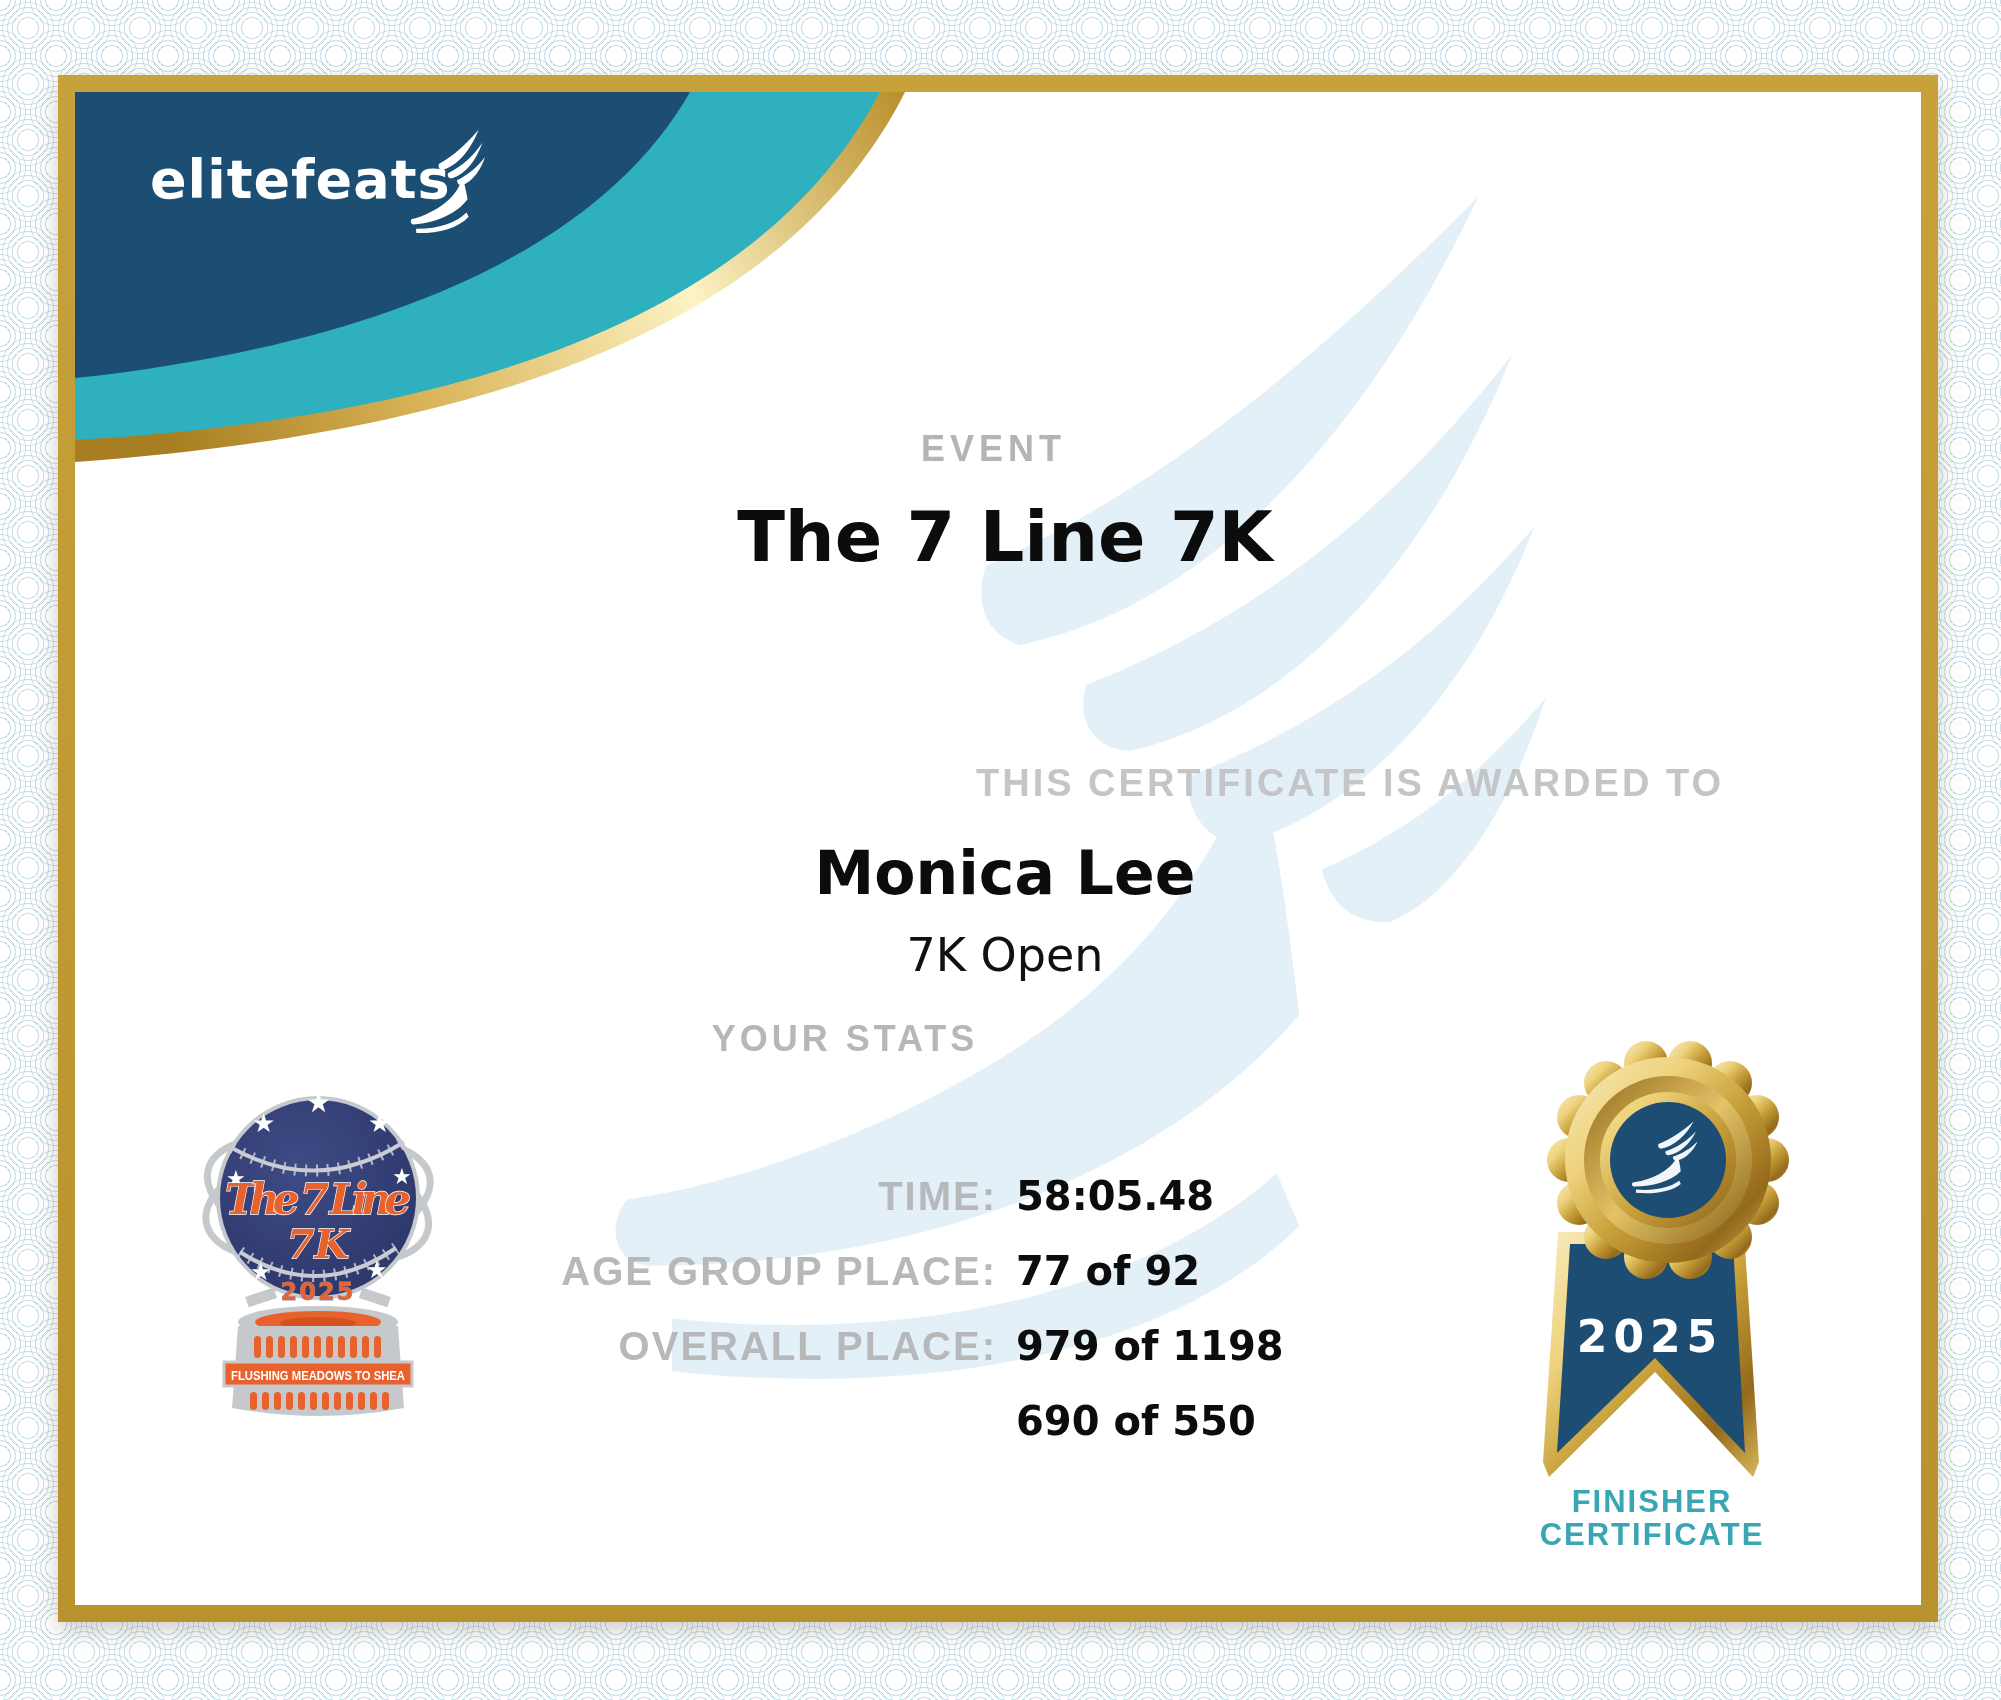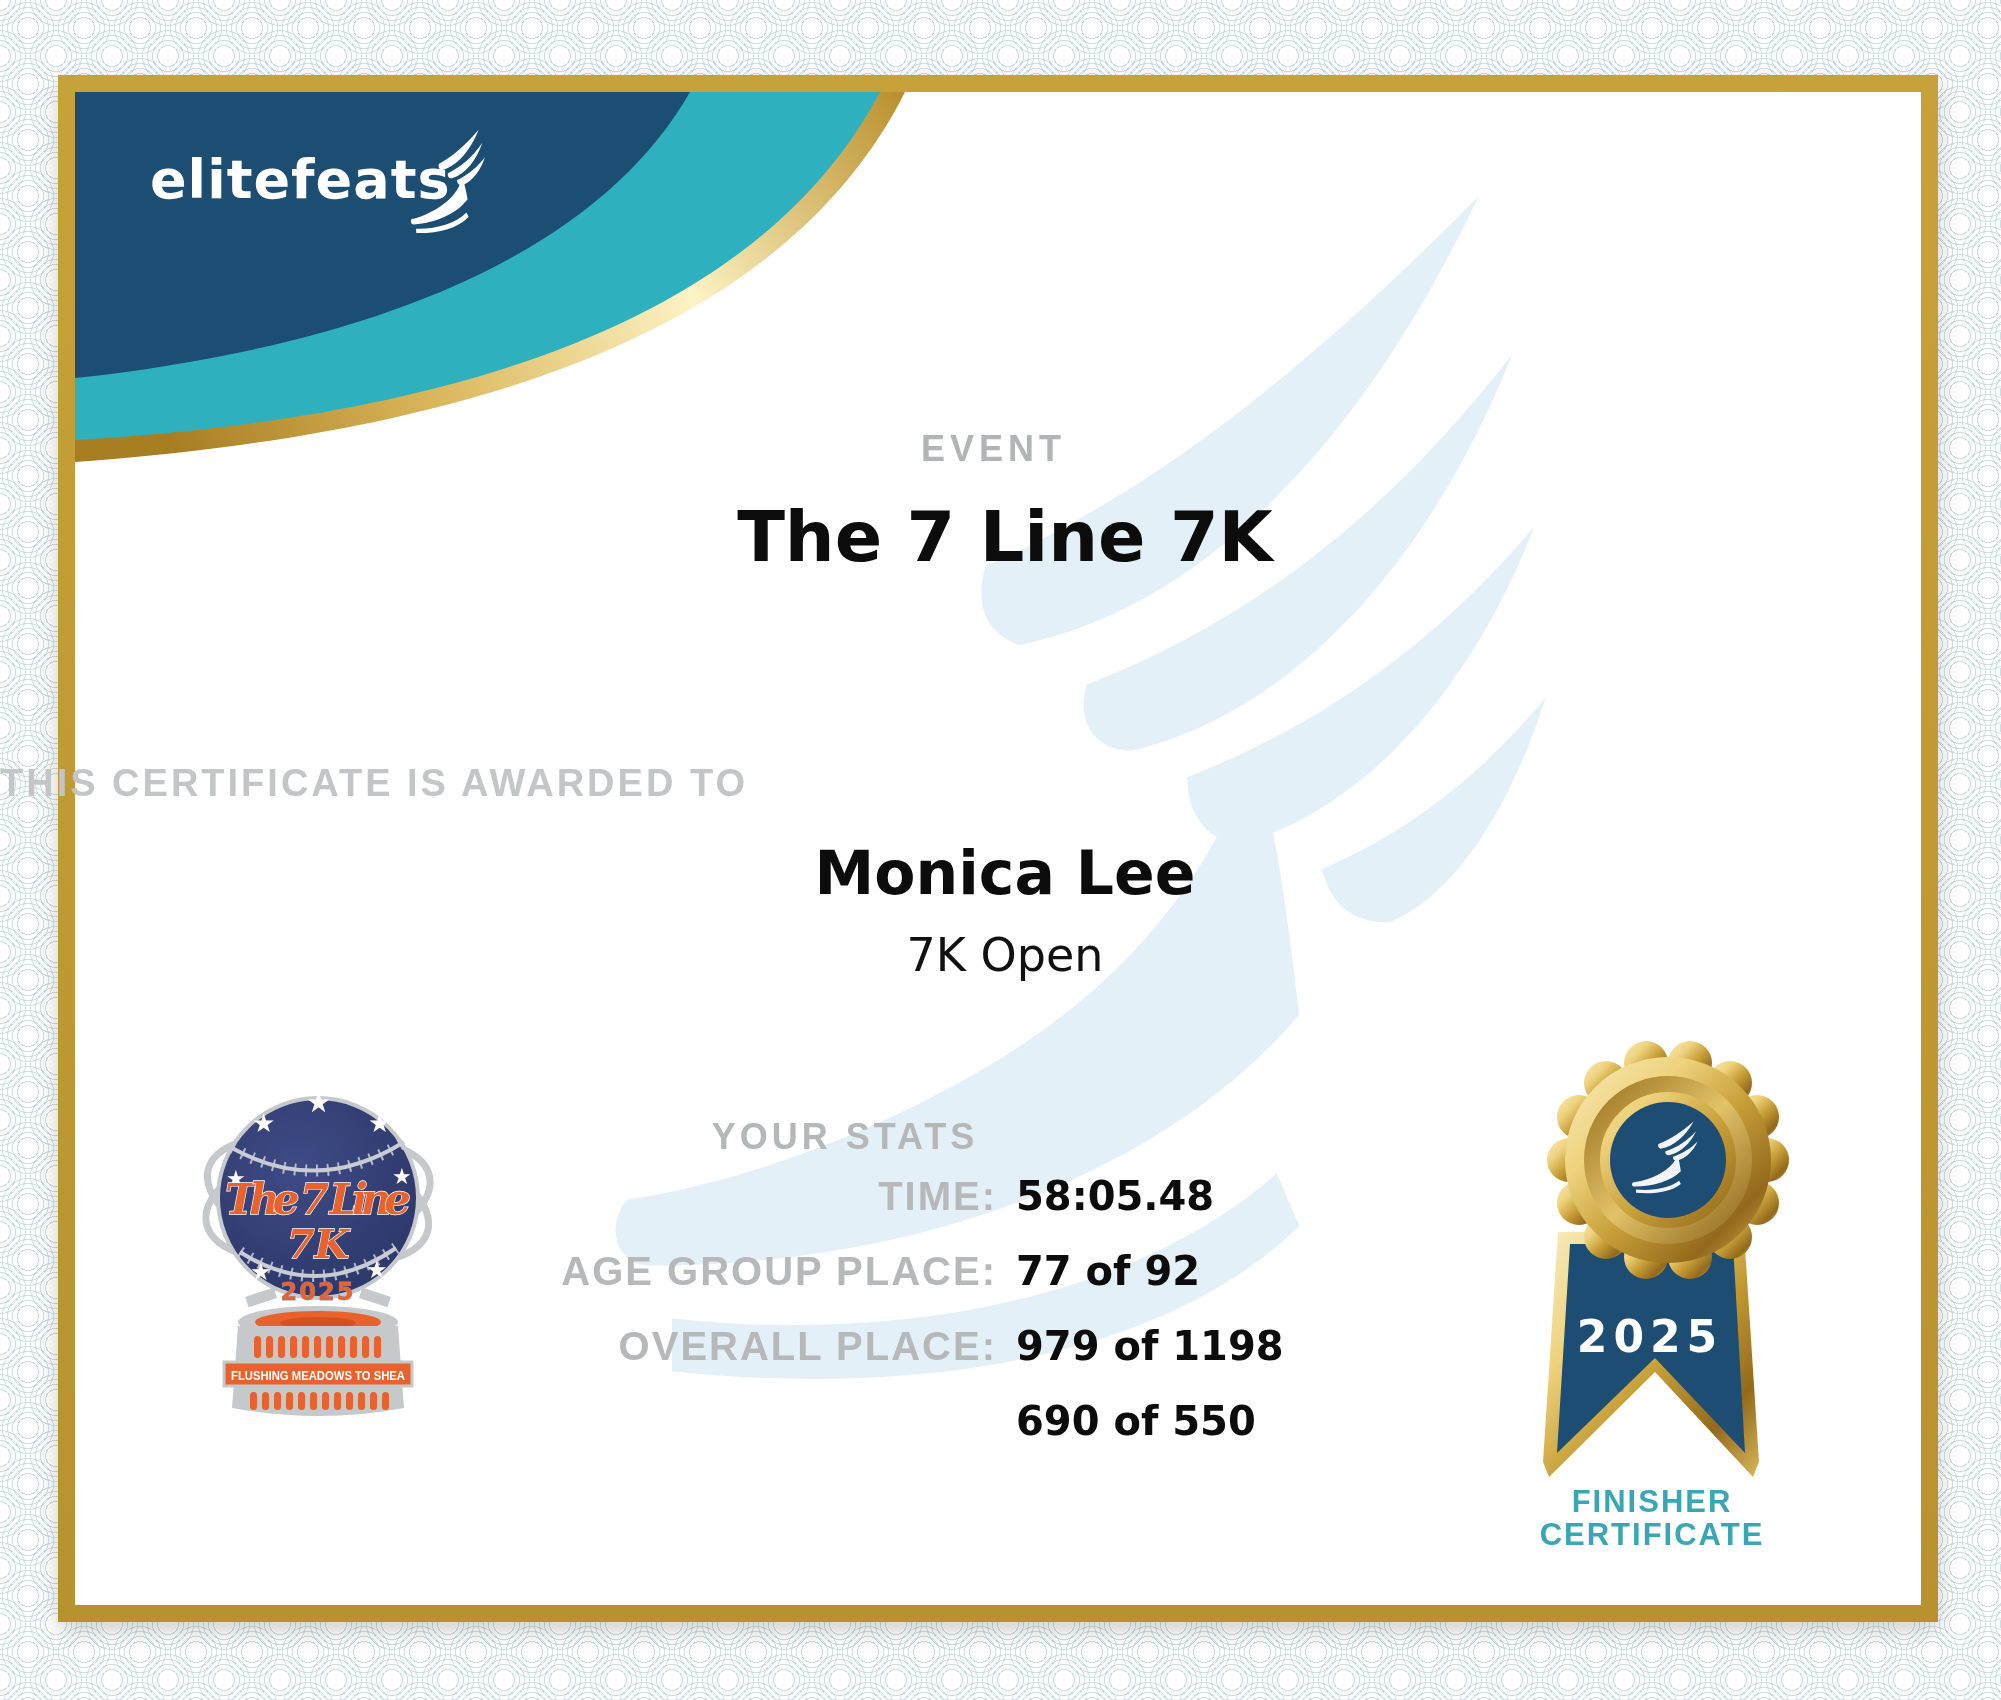--- a/index.html
+++ b/index.html
@@ -37,33 +37,33 @@
   }
   .h-gray{
     left:0; width:1987px; text-align:center;
     color:#b2b4b5; font-weight:bold; letter-spacing:5px; font-size:36px;
   }
   .event-title{
     left:0; top:496px; width:2010px; text-align:center;
     font-family:"DejaVu Sans",sans-serif; font-weight:bold; font-size:70px; color:#0c0c0c;
   }
   .awarded{
-    left:0; top:762px; width:1724px; text-align:left;
+    left:0; top:762px; width:1724px; text-align:right;
     color:#c3c5c6; font-weight:bold; letter-spacing:3px; font-size:38px;
   }
   .name{
     left:0; top:838px; width:2010px; text-align:center;
     font-family:"DejaVu Sans",sans-serif; font-weight:bold; font-size:60px; color:#0c0c0c;
   }
   .division{
     left:0; top:928px; width:2010px; text-align:center;
     font-family:"DejaVu Sans",sans-serif; font-size:46px; color:#111;
   }
   .your-stats{
-    left:595px; top:1116px; width:500px; text-align:center;
+    left:595px; top:1018px; width:500px; text-align:center;
     color:#b5b7b9; font-weight:bold; letter-spacing:4px; font-size:36px;
   }
   .stat-row{left:0; width:2001px; height:52px;}
   .stat-label{
     position:absolute; left:0; width:997px; text-align:right;
     color:#b6b8ba; font-weight:bold; letter-spacing:2px; font-size:40px; line-height:52px;
   }
   .stat-value{
     position:absolute; left:1016px; width:600px; text-align:left;
     font-family:"DejaVu Sans",sans-serif; font-weight:bold; font-size:40px; color:#0c0c0c; line-height:52px;

